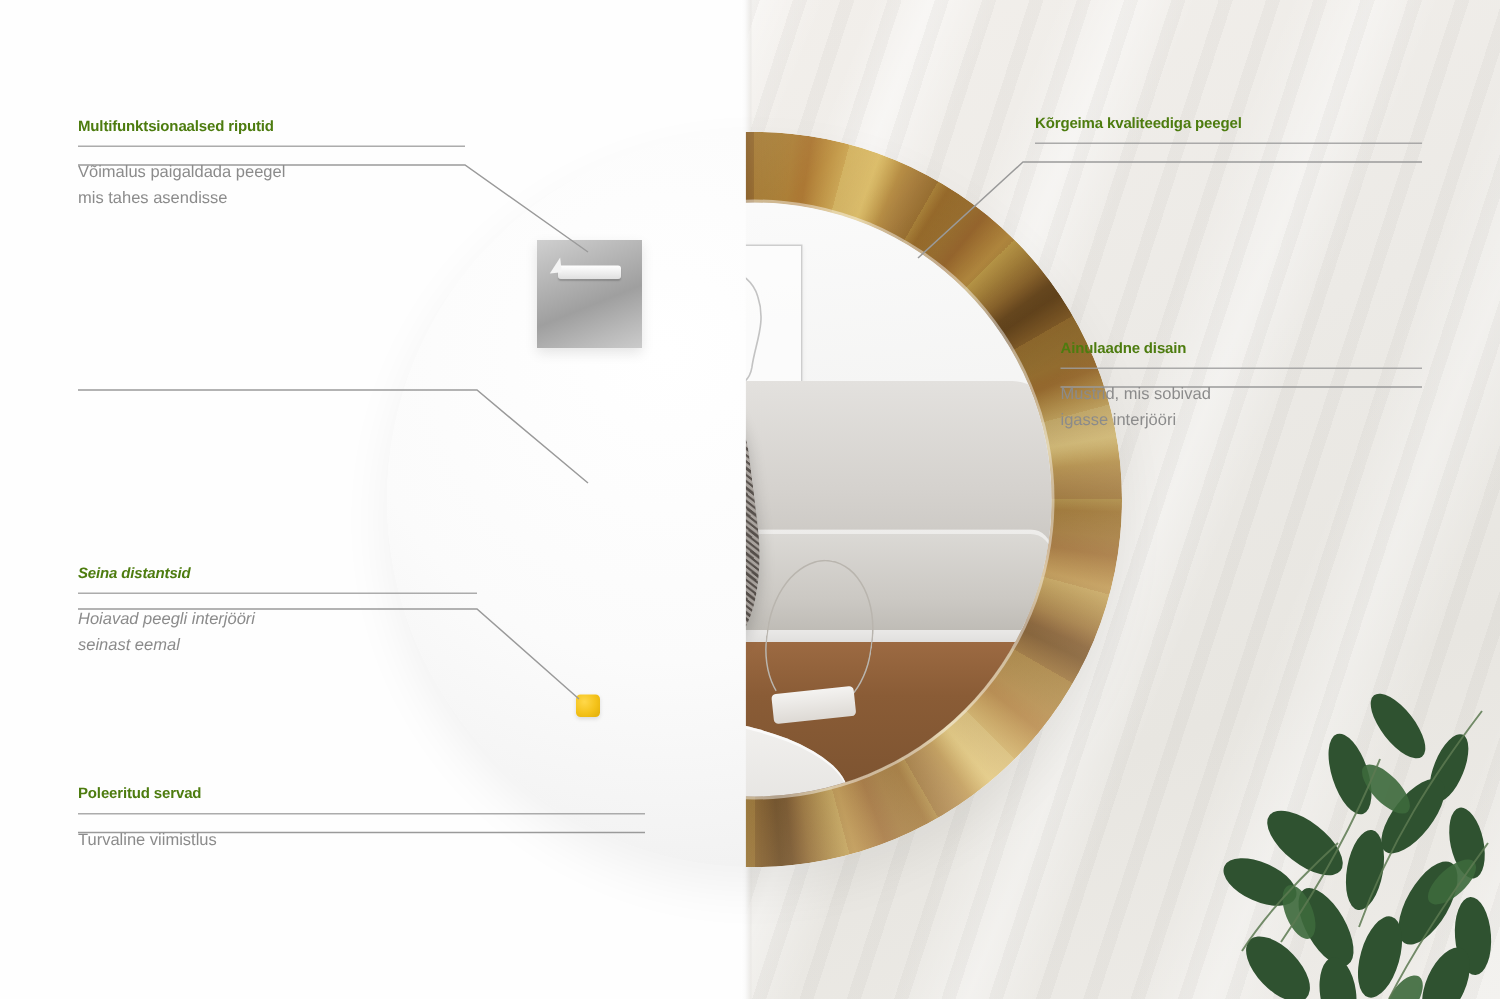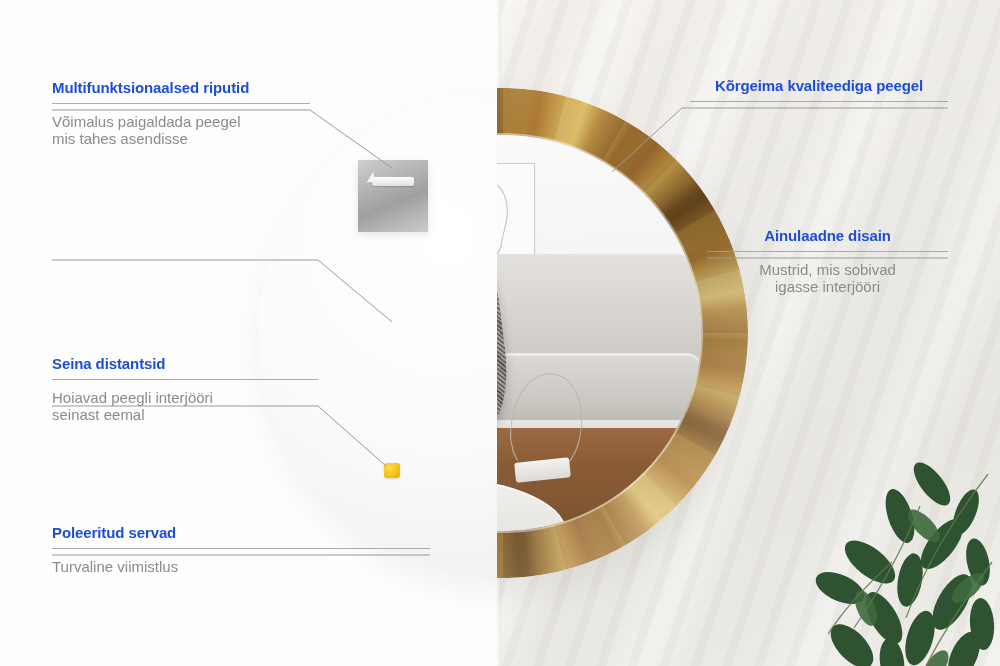--- a/index.html
+++ b/index.html
@@ -179,31 +179,31 @@
     box-shadow:0 1px 3px rgba(0,0,0,0.12);
   }
 
   
   .plant { position:absolute; right:0; bottom:0; width:280px; height:300px; pointer-events:none; }
   .plant svg { width:100%; height:100%; display:block; }
 
   
   .callout { position:absolute; }
   .callout .c-title {
-    font-size:15px; font-weight:bold; color:#1d4ed8; letter-spacing:-0.1px;
+    font-size:10px; font-weight:bold; color:#4d7c0f; letter-spacing:-0.1px;
     white-space:nowrap;
   }
   .callout .c-rule {
     height:1px; background:#9d9d9d; margin-top:7px; opacity:0.85;
   }
   .callout .c-body {
-    margin-top:9px; font-size:15px; line-height:17px; color:#8b8b8b;
+    margin-top:9px; font-size:11px; line-height:17px; color:#8b8b8b;
     white-space:pre-line;
   }
-  .callout.right { text-align:center; }
+  .callout.right { text-align:left; }
 
   
   .leads { position:absolute; inset:0; width:1000px; height:666px; pointer-events:none; }
 </style>
 </head>
 <body>
 
 <div id="stage">
 
   <div class="bg-left"></div>
@@ -302,21 +302,21 @@
   </svg>
 
   <div class="callout left" style="left:52px; top:79px; width:258px;">
     <div class="c-title">Multifunktsionaalsed riputid</div>
     <div class="c-rule"></div>
     <div class="c-body">Võimalus paigaldada peegel
 mis tahes asendisse</div>
   </div>
 
 
-  <div class="callout left" style="left:52px; top:355px; width:266px;">
+  <div class="callout left" style="left:52px; top:377px; width:266px;font-style:italic;">
     <div class="c-title">Seina distantsid</div>
     <div class="c-rule"></div>
     <div class="c-body">Hoiavad peegli interjööri
 seinast eemal</div>
   </div>
 
   <div class="callout left" style="left:52px; top:524px; width:378px;">
     <div class="c-title">Poleeritud servad</div>
     <div class="c-rule"></div>
     <div class="c-body">Turvaline viimistlus</div>

